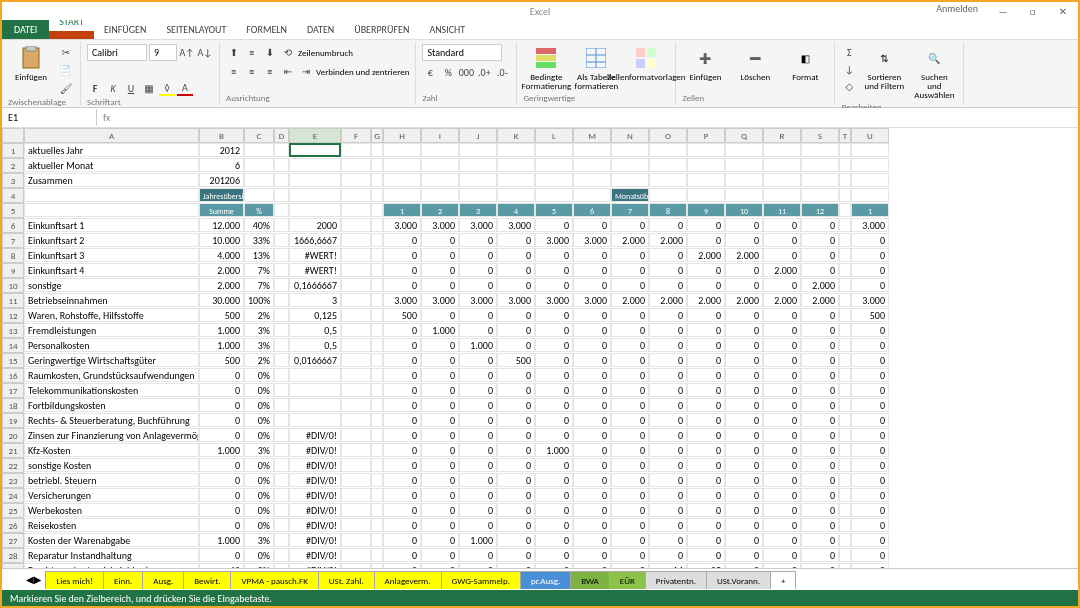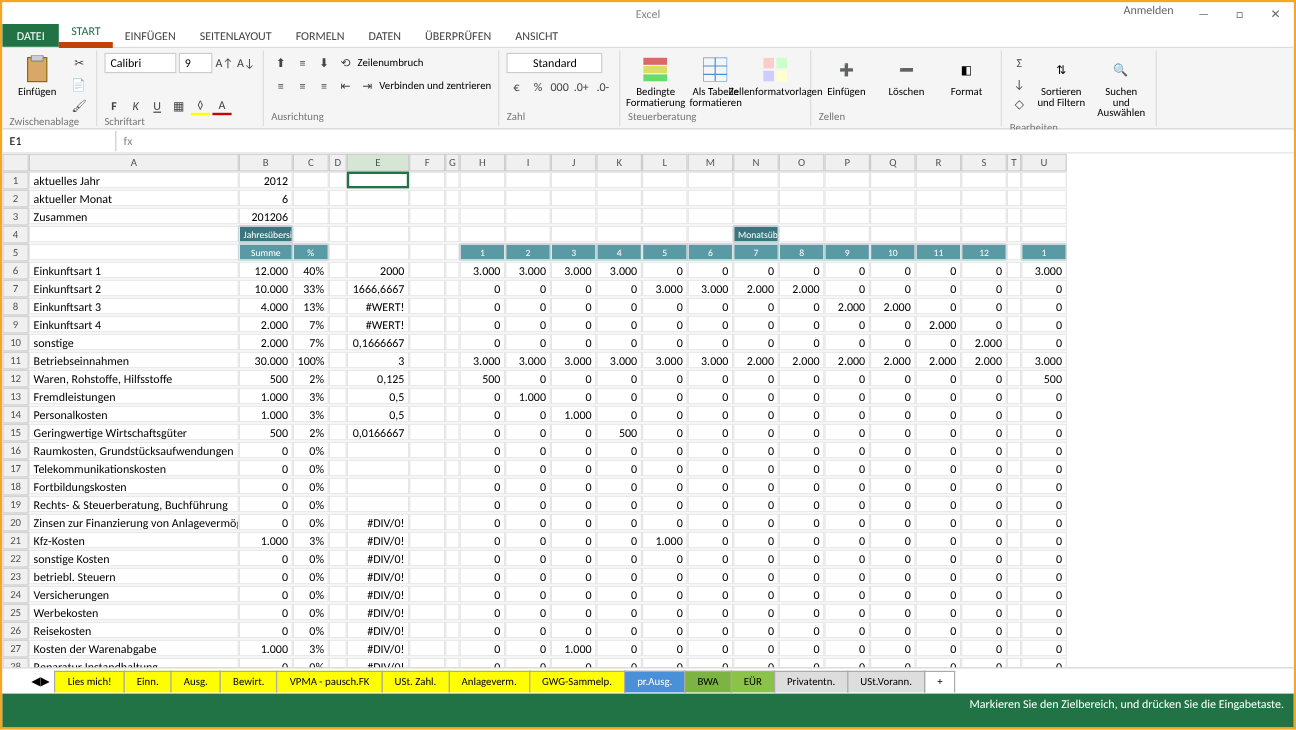--- a/index.html
+++ b/index.html
@@ -2,21 +2,21 @@
 <html><head>
 <meta charset="utf-8">
 <style>
 *{box-sizing:border-box;margin:0;padding:0;font-family:"Segoe UI",Calibri,Arial,sans-serif;font-size:10px;user-select:none}
 body{background:#f5a623;overflow:hidden;width:1080px;height:608px;position:relative}
 .app{position:absolute;top:2px;left:2px;right:2px;bottom:2px;background:#fff;display:flex;flex-direction:column}
 .titlebar{height:18px;background:#fff;display:flex;align-items:center;justify-content:center;color:#888;font-size:9px;position:relative}
 .win-btns{position:absolute;right:0;top:0;display:flex}
 .win-btn{width:30px;height:18px;display:flex;align-items:center;justify-content:center;color:#666;font-size:10px}
 .anmelden{position:absolute;right:100px;top:0;color:#666;font-size:10px}
-.tabbar{height:20px;background:#fff;display:flex;align-items:center;border-bottom:1px solid #ddd}
+.tabbar{height:20px;background:#fff;display:flex;align-items:flex-end;border-bottom:1px solid #ddd}
 .filetab{background:#217346;color:#fff;padding:3px 12px;font-size:10px}
 .tab{padding:3px 10px;font-size:10px;color:#444;text-transform:uppercase}
 .tab.active{border-bottom:8px solid #c2410c;color:#217346}
 .ribbon{height:68px;background:#f5f5f5;display:flex;border-bottom:1px solid #ccc;padding:2px 0}
 .rgrp{border-right:1px solid #ddd;padding:2px 6px;display:flex;flex-direction:column;justify-content:space-between}
 .rgrp-lbl{color:#777;font-size:9px;margin-top:auto}
 .rgrp-body{display:flex;gap:4px;align-items:flex-start}
 .big-btn{display:flex;flex-direction:column;align-items:center;gap:2px;padding:2px;width:46px}
 .big-btn .ic{width:24px;height:24px;display:flex;align-items:center;justify-content:center}
 .big-btn .lbl{font-size:9px;text-align:center;line-height:1}
@@ -41,21 +41,21 @@
 .cell.hdr{background:#3b7580;color:#fff;text-align:center;font-size:8px}
 .cell.hdr2{background:#5a9aa5;color:#fff;text-align:center;font-size:8px}
 .cell.cursor{border:2px solid #217346}
 .sheet-tabs{height:22px;background:#fff;display:flex;align-items:center;border-top:1px solid #ccc;padding-left:20px;gap:0}
 .stab{padding:3px 10px;font-size:9px;border:1px solid #aaa;border-bottom:none;margin-right:-1px}
 .stab.yellow{background:#ffff00}
 .stab.blue{background:#4a90d9;color:#fff}
 .stab.green{background:#7cb342}
 .stab.ggreen{background:#8bc34a}
 .stab.gray{background:#ddd}
-.statusbar{height:28px;background:#217346;color:#fff;font-size:9px;padding:2px 8px;display:flex;justify-content:flex-end}
+.statusbar{height:16px;background:#217346;color:#fff;font-size:9px;padding:2px 8px;display:flex;justify-content:flex-start}
 svg{display:block}
 </style>
 </head>
 <body>
 
 <div class="app">
  <div class="titlebar">
   <span>Excel</span>
   <span class="anmelden">Anmelden</span>
   <div class="win-btns">
@@ -130,21 +130,21 @@
      <span class="fmt-btn">≡</span>
      <span class="fmt-btn">⇤</span>
      <span class="fmt-btn">⇥</span>
      <span style="font-size:9px">Verbinden und zentrieren</span>
     </div>
    </div>
    <div class="rgrp-lbl">Ausrichtung</div>
   </div>
   <div class="rgrp">
    <div class="rgrp-body" style="flex-direction:column;gap:3px">
-    <input class="font-sel" style="width: 80px; text-align: center;" value="Standard">
+    <input class="font-sel" style="width: 80px;" value="Standard">
     <div class="mini-row">
      <span class="fmt-btn">€</span>
      <span class="fmt-btn">%</span>
      <span class="fmt-btn">000</span>
      <span class="fmt-btn">.0+</span>
      <span class="fmt-btn">.0-</span>
     </div>
    </div>
    <div class="rgrp-lbl">Zahl</div>
   </div>
@@ -176,21 +176,21 @@
               <svg width="20" height="20">
                 <rect width="9" height="9" fill="#fcc"></rect>
                 <rect x="11" width="9" height="9" fill="#cfc"></rect>
                 <rect y="11" width="9" height="9" fill="#ccf"></rect>
                 <rect x="11" y="11" width="9" height="9" fill="#ffc"></rect>
               </svg>
             </span>
             <span class="lbl">Zellenformatvorlagen</span>
           </div>
    </div>
-   <div class="rgrp-lbl">Steuerberatung</div>
+   <div class="rgrp-lbl">Geringwertige</div>
   </div>
   <div class="rgrp">
    <div class="rgrp-body">
     <div class="big-btn">
             <span class="ic">➕</span>
             <span class="lbl">Einfügen</span>
           </div>
     <div class="big-btn">
             <span class="ic">➖</span>
             <span class="lbl">Löschen</span>

